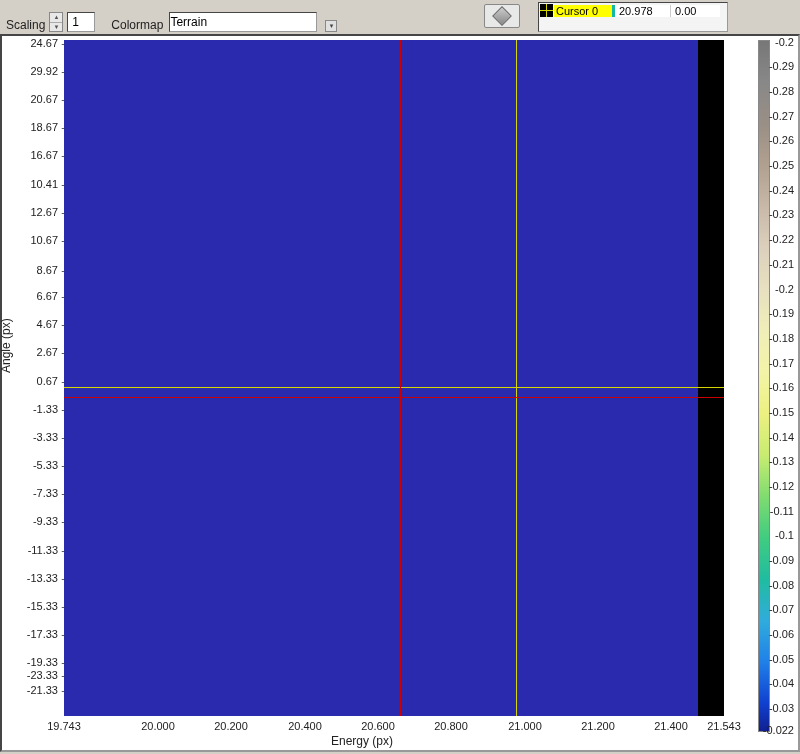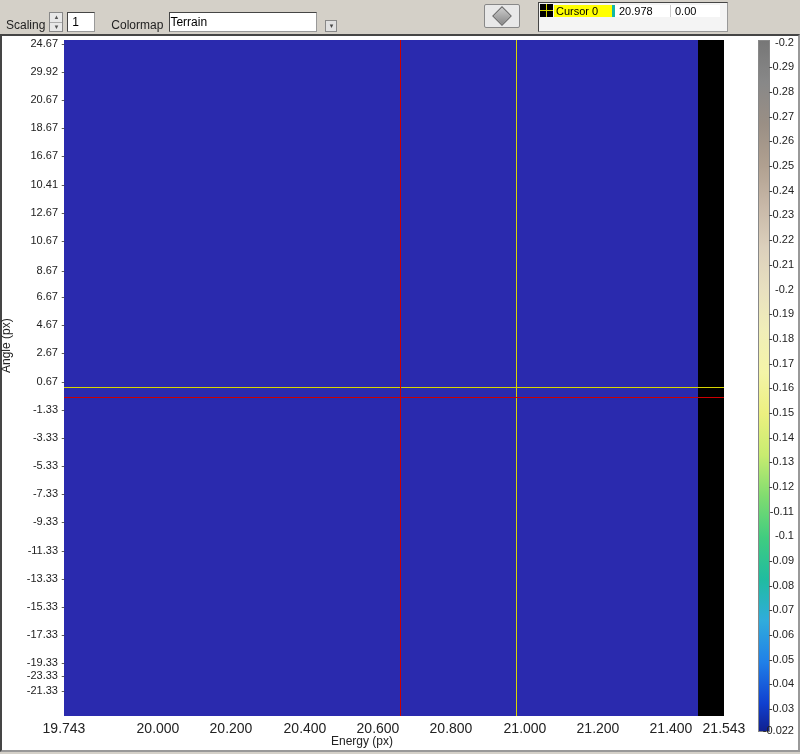--- a/index.html
+++ b/index.html
@@ -107,21 +107,21 @@
     width: 634px; height:676px;
     background:#2a2aae;
   }
   
   .yline { position:absolute; top:0; bottom:0; width:1px; }
   .xline { position:absolute; left:0; right:0; height:1px; }
   .c0 { background:#d6d600; }
   .c1 { background:#cc0000; }
 
   .ytick { position:absolute; right: 740px; width:52px; text-align:right; font-size:11px; color:#222; }
-  .xtick { position:absolute; top: 684px; font-size:14px; color:#222; transform:translateX(-50%);text-align:right; }
+  .xtick { position:absolute; top: 684px; font-size:11px; color:#222; transform:translateX(-50%);text-align:right; }
   .ytick::after {
     content:"-"; position:absolute; right:-7px; top:0; color:#444;
   }
 
   .ylabel {
     position:absolute;
     left: 4px; top: 330px;
     transform: rotate(-90deg);
     transform-origin: left center;
     font-size:12px;

